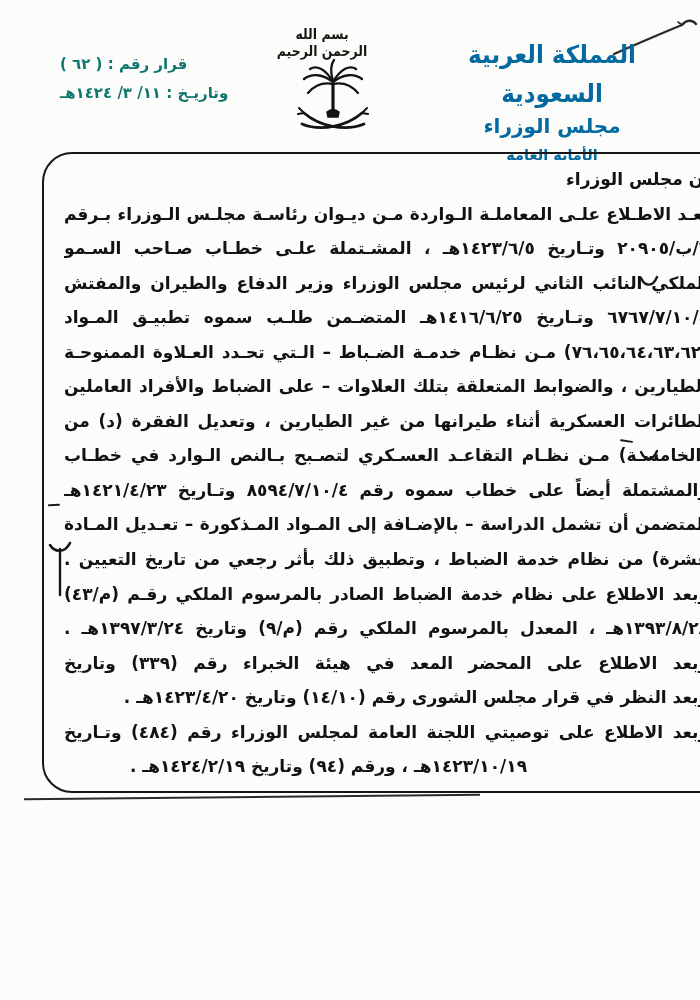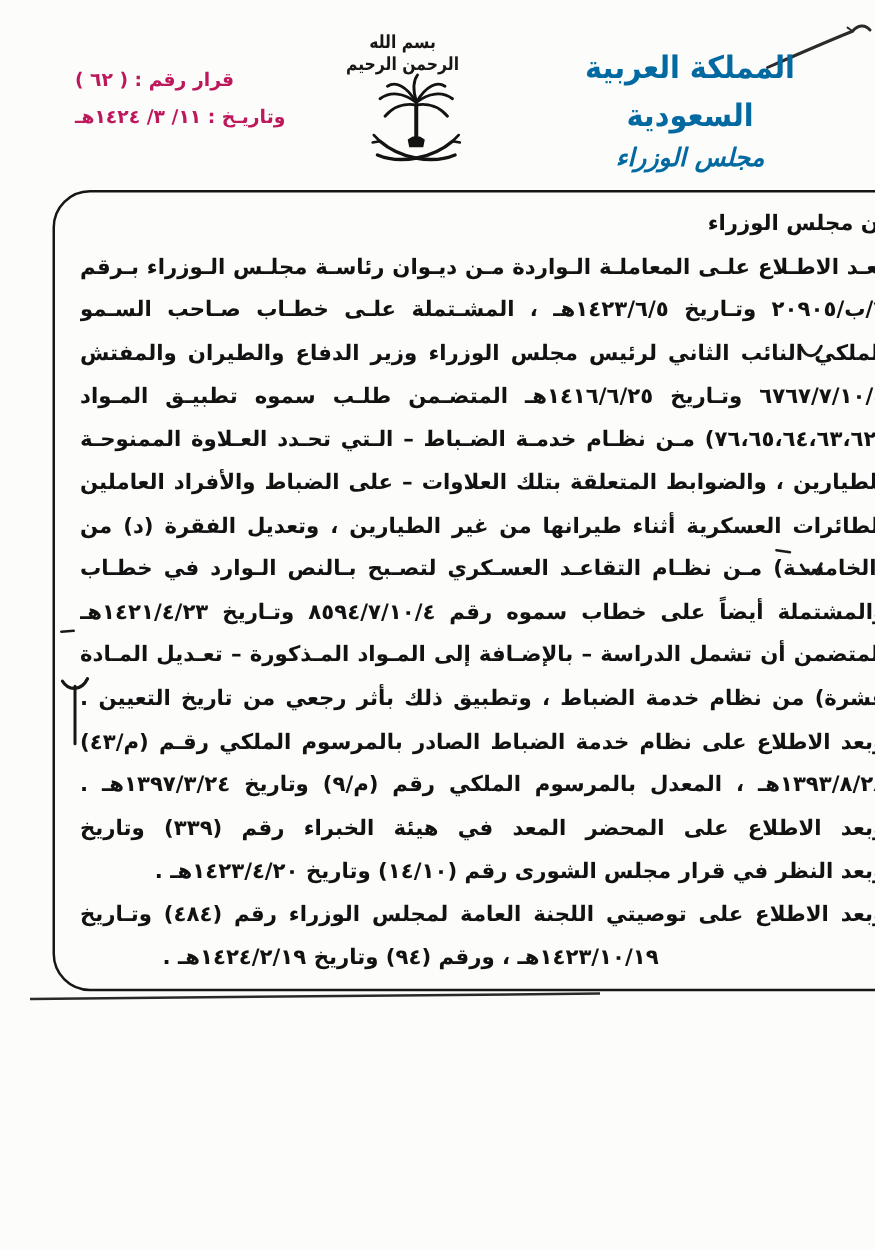--- a/index.html
+++ b/index.html
@@ -11,32 +11,32 @@
     font-family:"DejaVu Sans", sans-serif;
     color:#141414;
     overflow:hidden;
   }
   
   .hdr-right {
     position:absolute; top:38px; right:12px; width:272px;
     direction:rtl; text-align:center; color:#0369a1;
   }
   .hdr-right .l1 { font-size:23px; font-weight:bold; letter-spacing:-1px; line-height:36px; transform:scaleY(1.08); }
-  .hdr-right .l2 { font-size:20px; font-weight:bold; line-height:32px;font-style:italic; }
+  .hdr-right .l2 { font-size:20px; font-weight:bold; line-height:32px; }
   .hdr-right .l3 { font-size:14.5px; font-weight:bold; line-height:26px; letter-spacing:1px; }
   .bismillah {
     position:absolute; top:27px; left:272px; width:100px;
     direction:rtl; text-align:center;
     font-size:12.5px; font-weight:bold; letter-spacing:-1px;
     color:#191613; transform:scaleY(1.15);
   }
   .emblem { position:absolute; top:56px; left:297px; width:72px; height:80px; }
   .hdr-left {
     position:absolute; top:50px; left:60px; width:178px;
-    direction:rtl; text-align:left; color:#be185d;
+    direction:rtl; text-align:left; color:#0f766e;
   }
   .hdr-left div { font-size:15px; font-weight:bold; line-height:29px; white-space:nowrap; }
   
   .swoosh { position:absolute; top:16px; left:608px; width:92px; height:44px; }
   
   .decree-box {
     position:absolute; left:42px; top:152px; width:692px; height:641px;
     border:2.5px solid #161616; border-radius:30px;
     padding:8px 23px 0 20px;
     background:transparent;
@@ -64,20 +64,21 @@
 <body>
 
 <svg class="swoosh" viewBox="0 0 92 44">
   <path d="M88,8 C84,3 78,4 74,9 C64,13 38,24 6,38" fill="none" stroke="#2b2b2b" stroke-width="2.4" stroke-linecap="round"></path>
   <path d="M70,6 L74,9" fill="none" stroke="#2b2b2b" stroke-width="1.6" stroke-linecap="round"></path>
 </svg>
 
 <div class="hdr-right">
   <div class="l1">المملكة العربية السعودية</div>
   <div class="l2">مجلس الوزراء</div>
+  <div class="l3">الأمانة العامة</div>
 </div>
 
 <div class="bismillah">بسم الله الرحمن الرحيم</div>
 
 <svg class="emblem" viewBox="0 0 72 80">
   <g stroke="#131313" fill="none" stroke-linecap="round">
 
     <path d="M36,28 L36,56" stroke-width="3.2"></path>
     <path d="M30,56 Q36,51 42,56 L41,61 L31,61 Z" stroke-width="1.5" fill="#131313"></path>
 

